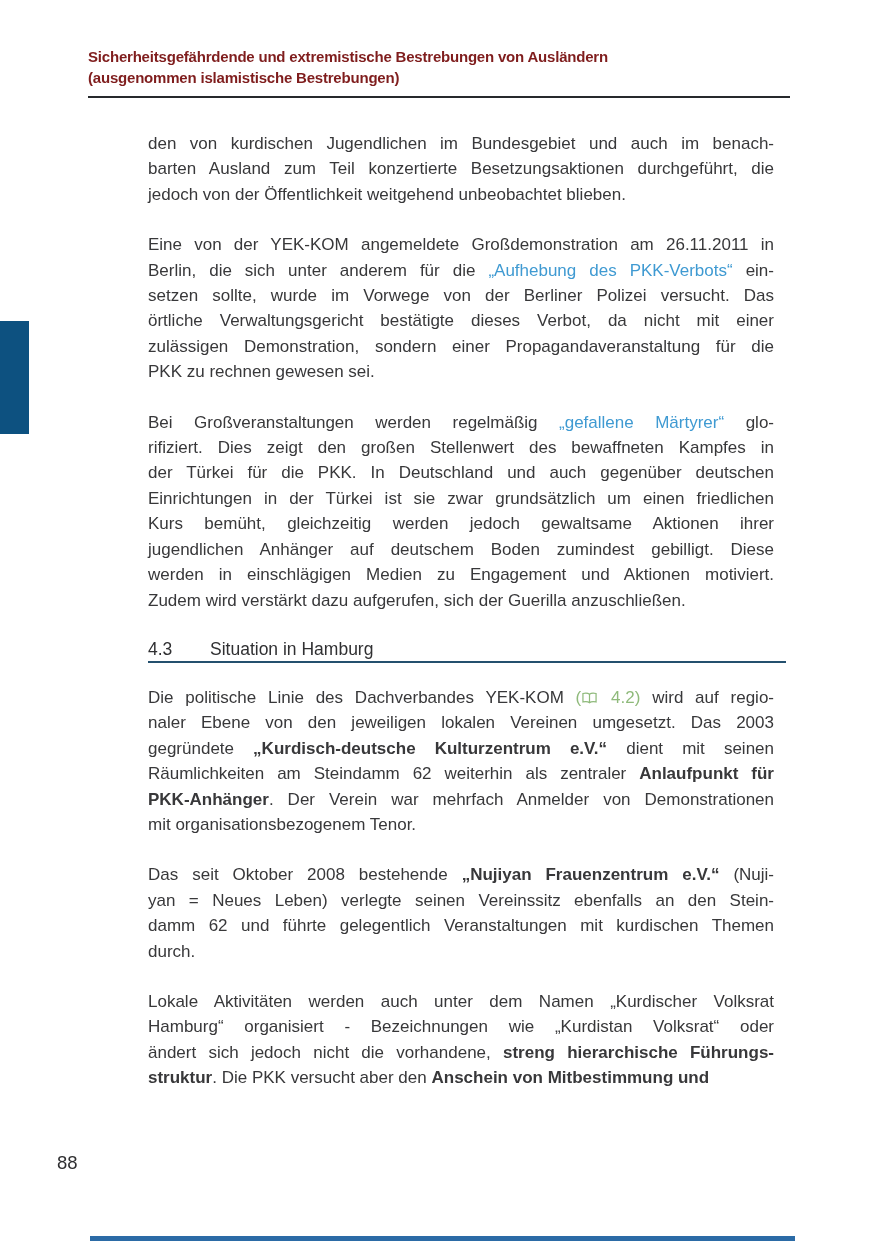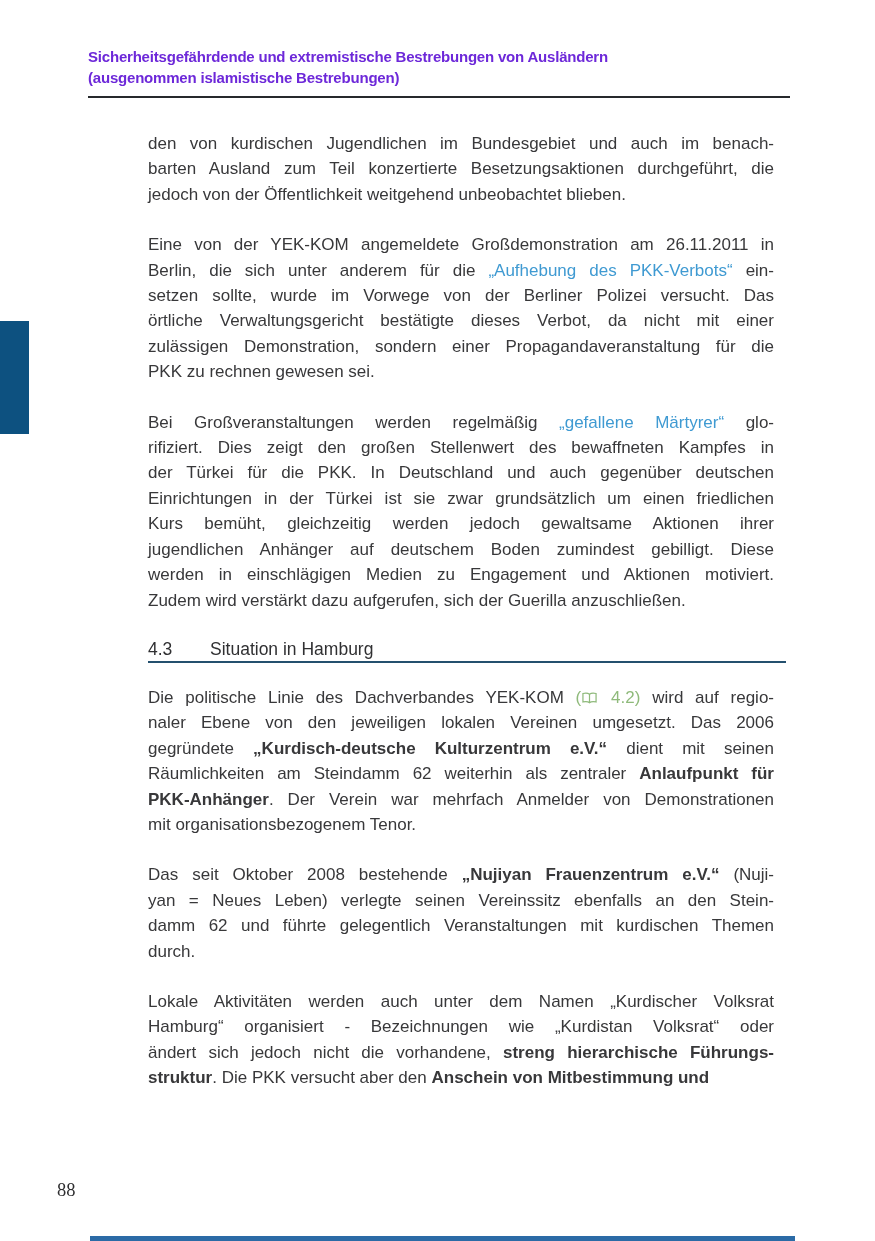--- a/index.html
+++ b/index.html
@@ -5,21 +5,21 @@
   html,body{margin:0;padding:0;}
   body{
     width:875px;height:1241px;position:relative;background:#ffffff;
     font-family:"Liberation Sans", sans-serif;color:#38383a;overflow:hidden;
   }
   .page{position:absolute;inset:0;}
 
   
   .header{
     position:absolute;left:88px;top:46px;width:702px;
-    font-weight:bold;font-size:15px;line-height:21px;color:#6d28d9;
+    font-weight:bold;font-size:15px;line-height:21px;color:#7f1d1d;
     letter-spacing:-0.2px;padding-bottom:8px;
     border-bottom:2px solid var(--header-rule,#26292c);
   }
 
   
   .marker{
     position:absolute;left:0;top:321px;width:29px;height:113px;
     background:var(--marker-blue,#0d5180);
   }
 
@@ -38,21 +38,21 @@
 
   
   .section-heading{
     margin:19px 0 22px 0;line-height:23px;
     border-bottom:2px solid var(--section-rule,#24506e);
     font-size:17.5px;color:#303032;text-align:left;text-align-last:left;
   }
   .section-number{display:inline-block;width:62px;}
 
   .page-number{
-    position:absolute;left:57px;top:1180px;font-size:18.5px;color:#2f2f31;font-family:Liberation Serif, serif;
+    position:absolute;left:57px;top:1152px;font-size:18.5px;color:#2f2f31;
   }
   .bottom-bar{
     position:absolute;left:90px;bottom:0;width:705px;height:5px;
     background:var(--bottom-bar-blue,#2b6ba6);
   }
 </style>
 </head>
 <body>
 
 <div class="page">
@@ -93,21 +93,21 @@
 
     <div class="section-heading">
       <span class="section-number">4.3</span><span>Situation in Hamburg</span>
     </div>
 
     <div>
         <div class="para">
           <div class="line"><span class="normal">Die politische Linie des Dachverbandes YEK-KOM </span><span class="ref">(<svg width="15" height="12" viewBox="0 0 16 12" aria-hidden="true">
                 <path d="M8 2 C6.5 0.8 4 0.6 1 1.2 V10.2 C4 9.6 6.5 9.8 8 11 C9.5 9.8 12 9.6 15 10.2 V1.2 C12 0.6 9.5 0.8 8 2 Z M8 2 V11" fill="none" stroke="currentColor" stroke-width="1.3"></path>
               </svg>&nbsp;4.2)</span><span class="normal"> wird auf regio-</span></div>
-          <div class="line"><span class="normal">naler Ebene von den jeweiligen lokalen Vereinen umgesetzt. Das 2006</span></div>
+          <div class="line"><span class="normal">naler Ebene von den jeweiligen lokalen Vereinen umgesetzt. Das 2003</span></div>
           <div class="line"><span class="normal">gegründete </span><span class="bold">„Kurdisch-deutsche Kulturzentrum e.V.“</span><span class="normal"> dient mit seinen</span></div>
           <div class="line"><span class="normal">Räumlichkeiten am Steindamm 62 weiterhin als zentraler </span><span class="bold">Anlaufpunkt für</span></div>
           <div class="line"><span class="bold">PKK-Anhänger</span><span class="normal">. Der Verein war mehrfach Anmelder von Demonstrationen</span></div>
           <div class="line last"><span class="normal">mit organisationsbezogenem Tenor.</span></div>
         </div>
         <div class="para">
           <div class="line"><span class="normal">Das seit Oktober 2008 bestehende </span><span class="bold">„Nujiyan Frauenzentrum e.V.“</span><span class="normal"> (Nuji-</span></div>
           <div class="line"><span class="normal">yan = Neues Leben) verlegte seinen Vereinssitz ebenfalls an den Stein-</span></div>
           <div class="line"><span class="normal">damm 62 und führte gelegentlich Veranstaltungen mit kurdischen Themen</span></div>
           <div class="line last"><span class="normal">durch.</span></div>

